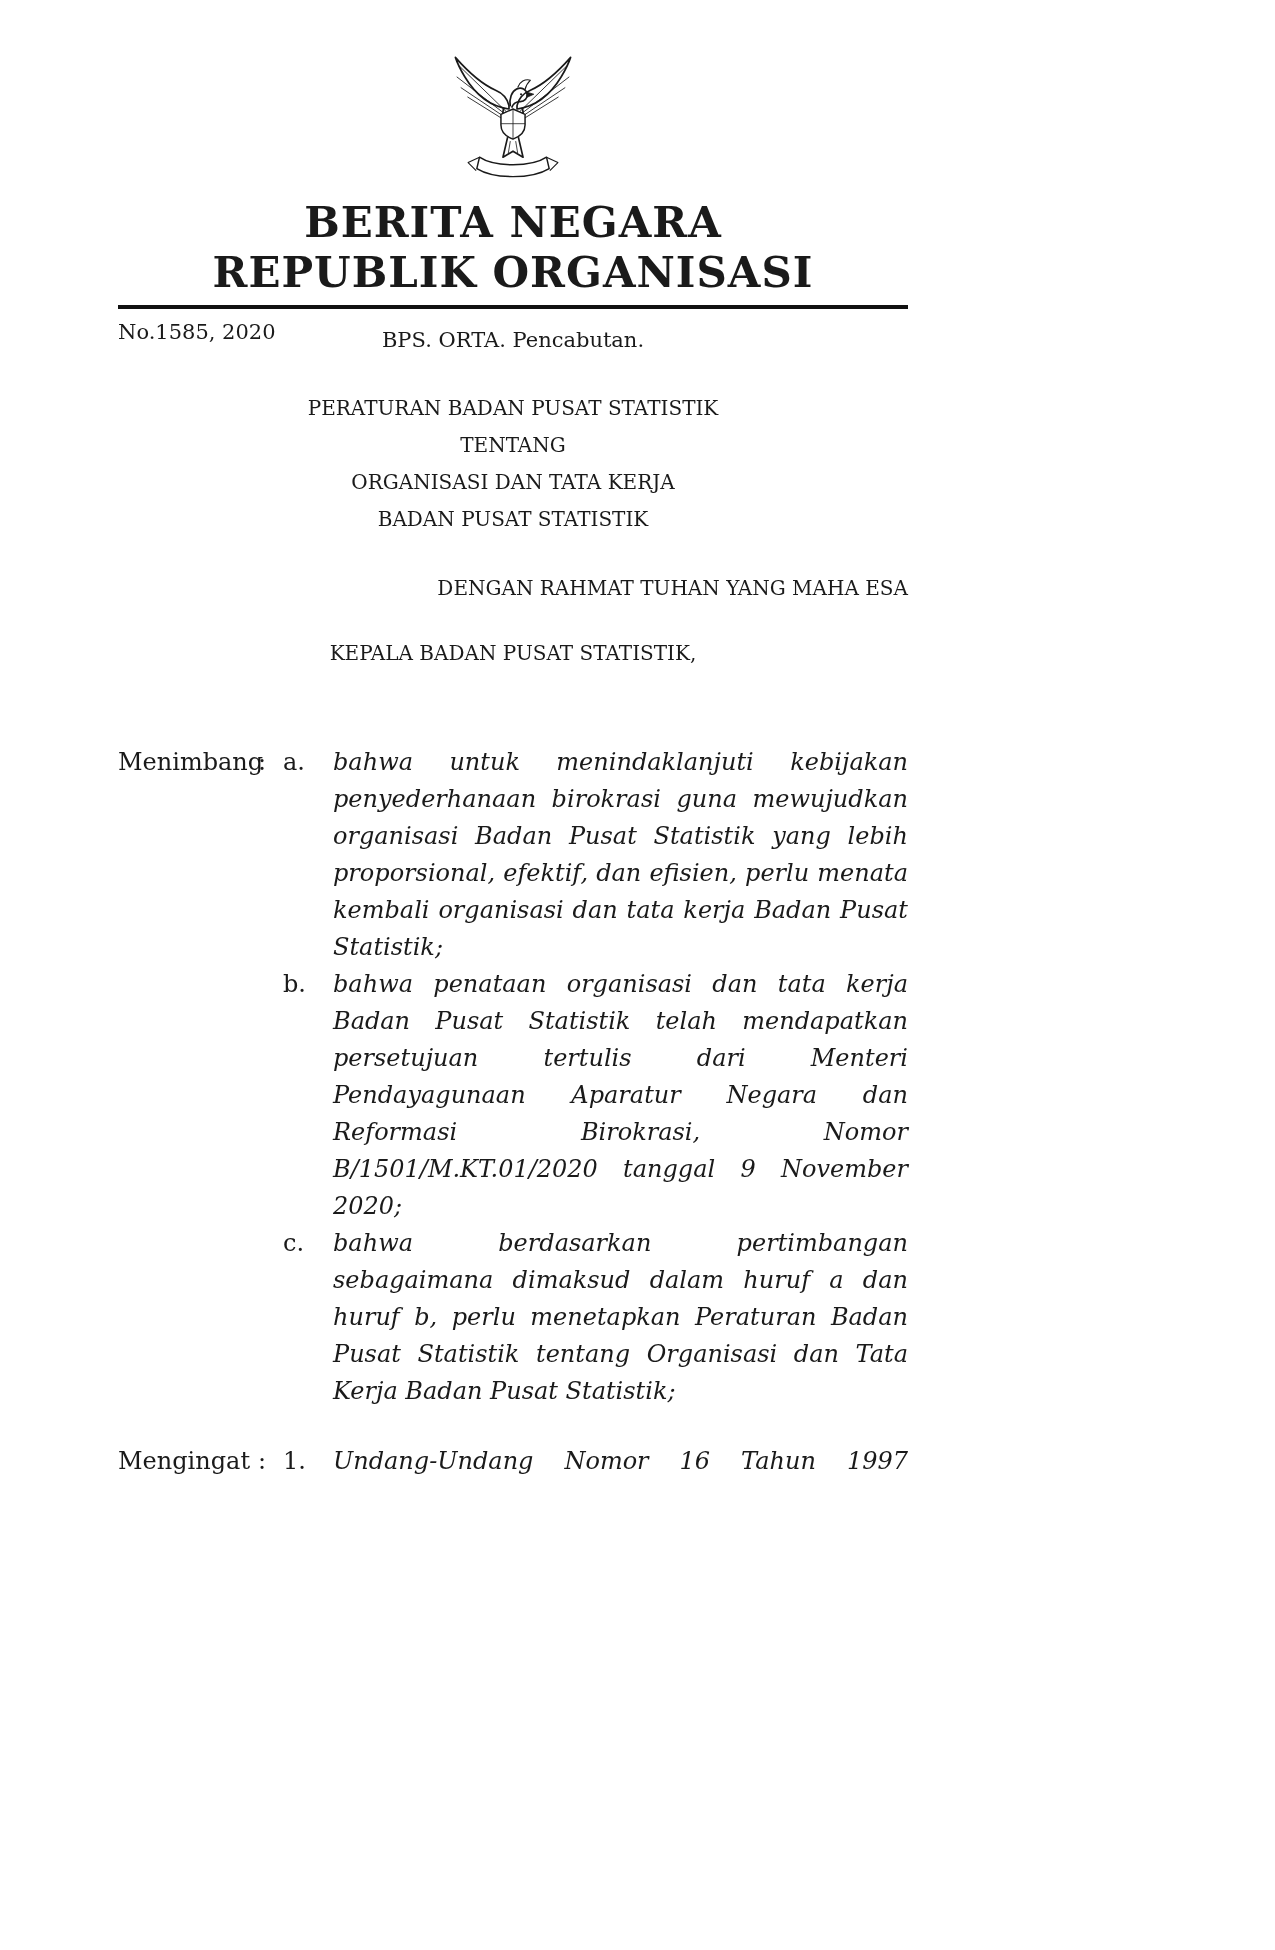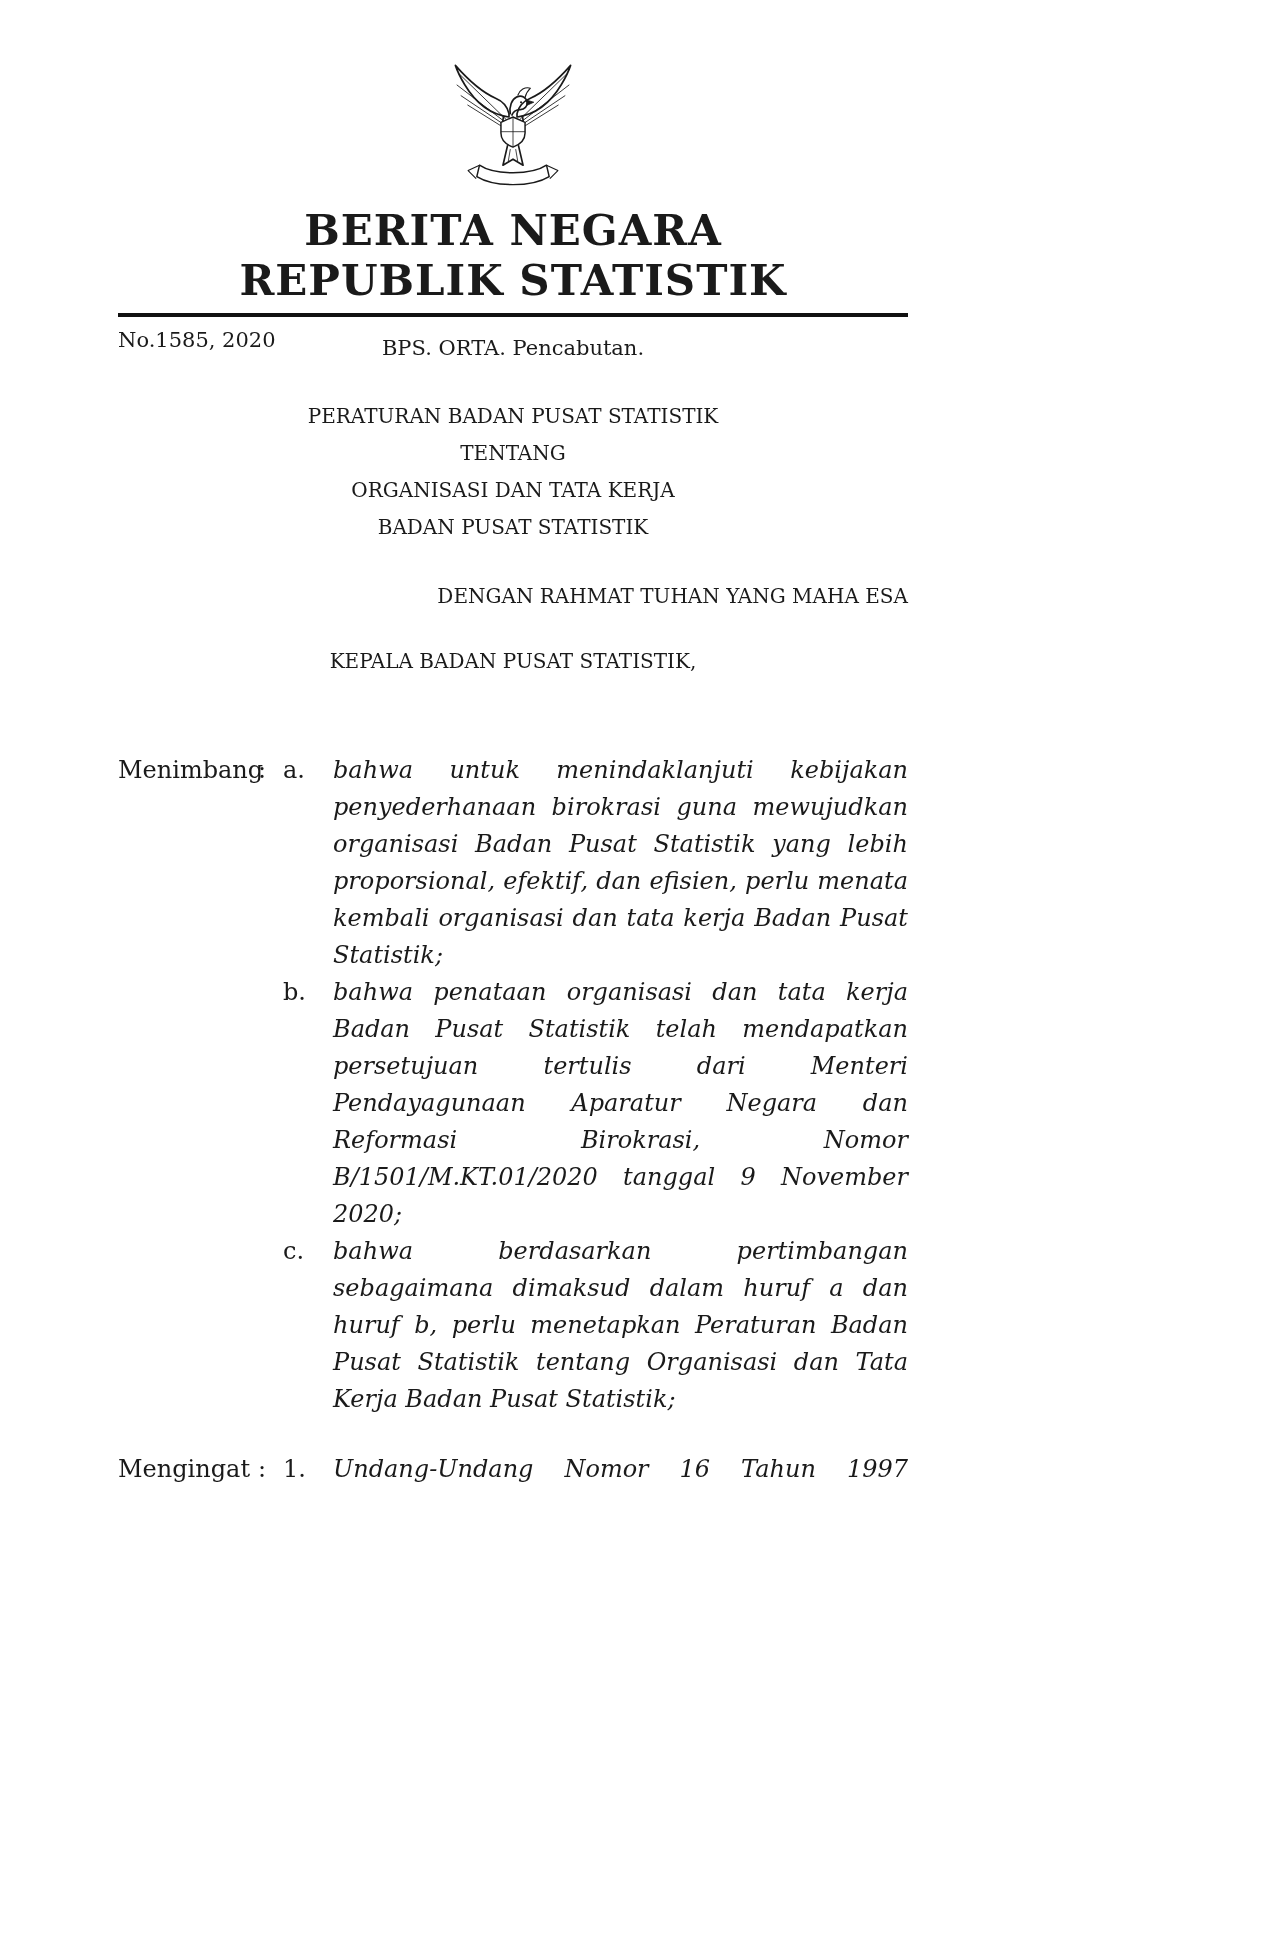--- a/index.html
+++ b/index.html
@@ -4,21 +4,21 @@
 <style>
   html, body {
     margin: 0;
     padding: 0;
     background: #ffffff;
   }
   .page {
     position: relative;
     width: 1275px;
     height: 1478px;
-    margin: 16px auto;
+    margin: 8px auto;
     background: #ffffff;
     font-family: "DejaVu Serif", "Liberation Serif", serif;
     color: #1a1a1a;
     overflow: hidden;
   }
   .content {
     position: absolute;
     left: 118px;
     top: 0;
     width: 790px;
@@ -138,21 +138,21 @@
           <path d="M104 136 L107 154" stroke-width="1.2"></path>
           <path d="M50 160 C72 175 128 175 150 160 L154 177 C128 193 72 193 46 177 Z" fill="#ffffff" stroke-width="2.2"></path>
           <path d="M50 160 L33 168 L45 180" stroke-width="1.6"></path>
           <path d="M150 160 L167 168 L155 180" stroke-width="1.6"></path>
         </g>
       </svg>
     </div>
 
     <div class="masthead">
       <div class="masthead-title">BERITA NEGARA</div>
-      <div class="masthead-title">REPUBLIK STATISTIK</div>
+      <div class="masthead-title">REPUBLIK ORGANISASI</div>
     </div>
 
     <div class="rule"></div>
 
     <div class="meta-row">
       <span class="meta-number">No.1585, 2020</span>
       <span class="meta-subject">BPS. ORTA. Pencabutan.</span>
     </div>
 
     <div class="title-block">

